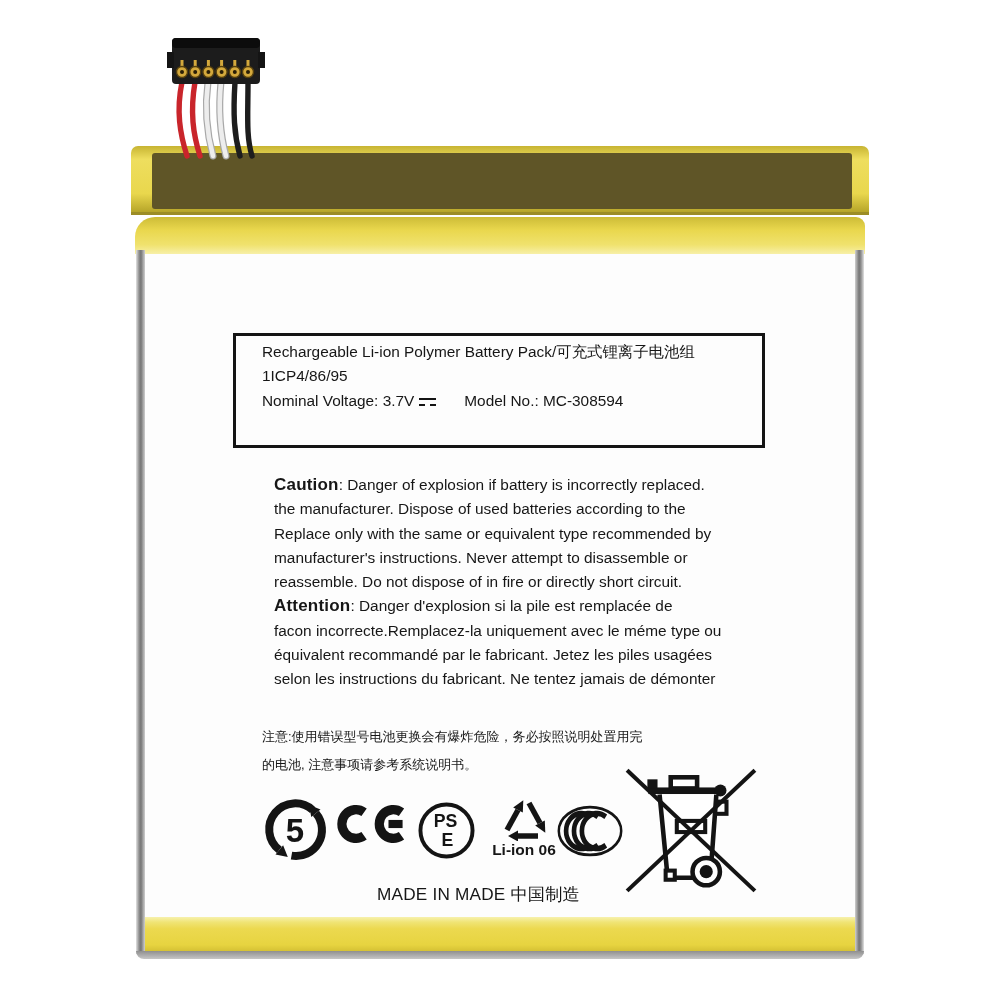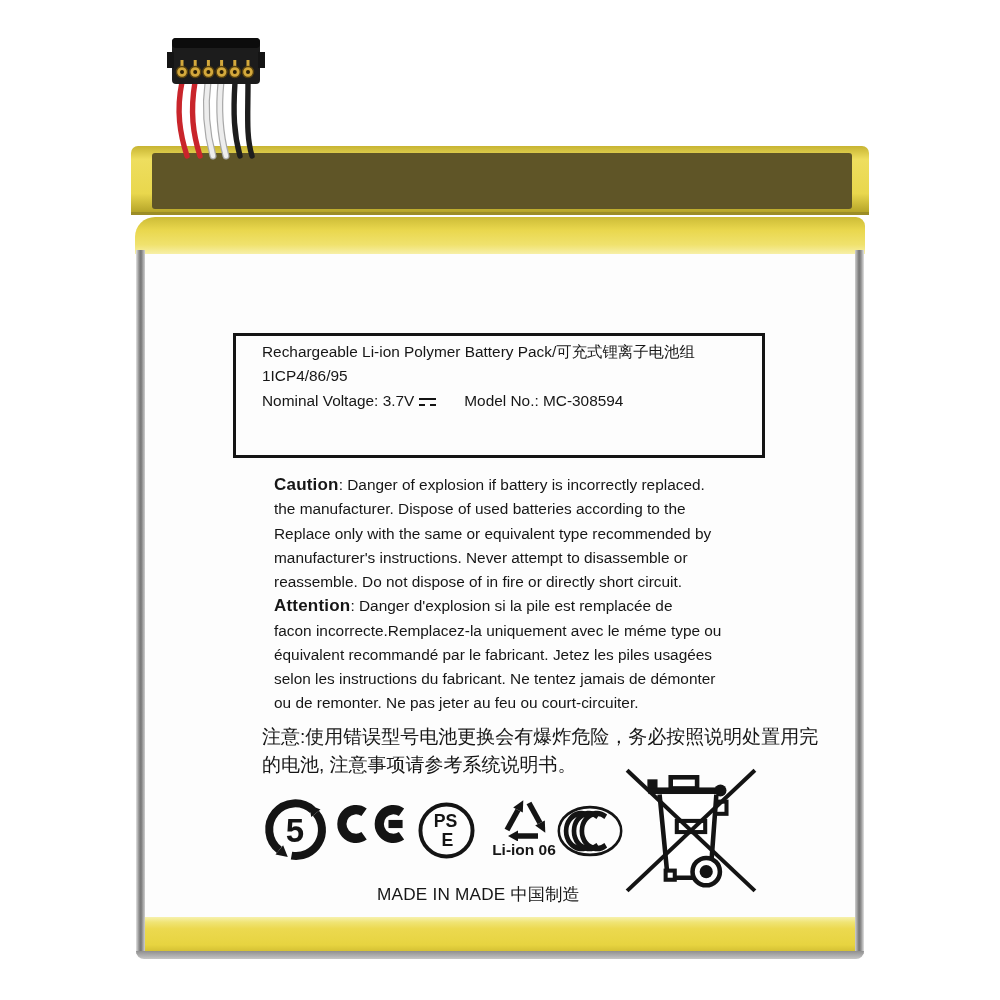--- a/index.html
+++ b/index.html
@@ -22,31 +22,31 @@
   #bandBottom{left:145px;top:917px;width:710px;height:37px;
          background:linear-gradient(180deg,#f7f1ae 0%,#f0e475 14%,#ecd94f 32%,#e7d440 75%,#cdb92f 100%);}
   #bottomEdge{left:136px;top:951px;width:728px;height:8px;border-radius:0 0 12px 12px;
          background:linear-gradient(180deg,#8f8f8f,#c6c6c6);}
 
   
   #connector{left:160px;top:36px;width:120px;height:125px;}
 
   
   #spec-box{left:233px;top:333px;width:500px;height:103px;border:3px solid #141414;
-            padding:4px 0 12px 26px;font-size:15.4px;line-height:24.4px;background:transparent;}
+            padding:4px 0 2px 26px;font-size:15.4px;line-height:24.4px;background:transparent;}
   .wline{white-space:nowrap;}
   .l4{display:flex;align-items:center;}
   .model{margin-left:28px;}
   .dc{display:inline-block;width:17px;height:11px;position:relative;margin-left:5px;top:1px;}
   .dc::before{content:"";position:absolute;top:1px;left:0;right:0;border-top:2.5px solid #141414;}
   .dc::after{content:"";position:absolute;top:7px;left:0;right:0;border-top:2.5px dashed #141414;}
 
   #warnings{left:262px;top:473px;width:490px;font-size:15.4px;line-height:24.25px;margin-left:12px;}
   b.head{font-size:17px;letter-spacing:0.2px;}
-  #cnnote{left:262px;top:723px;width:500px;font-size:19px;line-height:27.5px;font-weight:500;}
+  #cnnote{left:262px;top:723px;width:500px;font-size:13px;line-height:27.5px;font-weight:500;}
 
   
   #rohs{left:261px;top:795px;}
   #ce{left:337px;top:804px;}
   #pse{left:417px;top:801px;}
   #recycle{left:484px;top:791px;width:80px;text-align:center;}
   #recycle .lbl{margin-top:0px;font-weight:bold;font-size:15.5px;white-space:nowrap;}
   #ccc{left:557px;top:805px;}
   #bin{left:620px;top:756px;}
   #madein{left:377px;top:882px;font-size:17.2px;letter-spacing:0.2px;white-space:nowrap;}
@@ -126,21 +126,20 @@
     <div class="wline">the manufacturer. Dispose of used batteries according to the</div>
     <div class="wline">Replace only with the same or equivalent type recommended by</div>
     <div class="wline">manufacturer's instructions. Never attempt to disassemble or</div>
     <div class="wline">reassemble. Do not dispose of in fire or directly short circuit.</div>
     <div class="wline">
       <b class="head">Attention</b><span>: Danger d'explosion si la pile est remplacée de</span>
     </div>
     <div class="wline">facon incorrecte.Remplacez-la uniquement avec le méme type ou</div>
     <div class="wline">équivalent recommandé par le fabricant. Jetez les piles usagées</div>
     <div class="wline">selon les instructions du fabricant. Ne tentez jamais de démonter</div>
-    <div class="wline">ou de remonter. Ne pas jeter au feu ou court-circuiter.</div>
   </div>
 
   <div class="abs" id="cnnote">
     <div class="wline">注意:使用错误型号电池更换会有爆炸危险，务必按照说明处置用完</div>
     <div class="wline">的电池, 注意事项请参考系统说明书。</div>
   </div>
 
   <div class="abs" id="rohs">
     <svg width="70" height="70" viewBox="0 0 70 70">
       <g stroke="#141414" stroke-width="8" fill="none">

